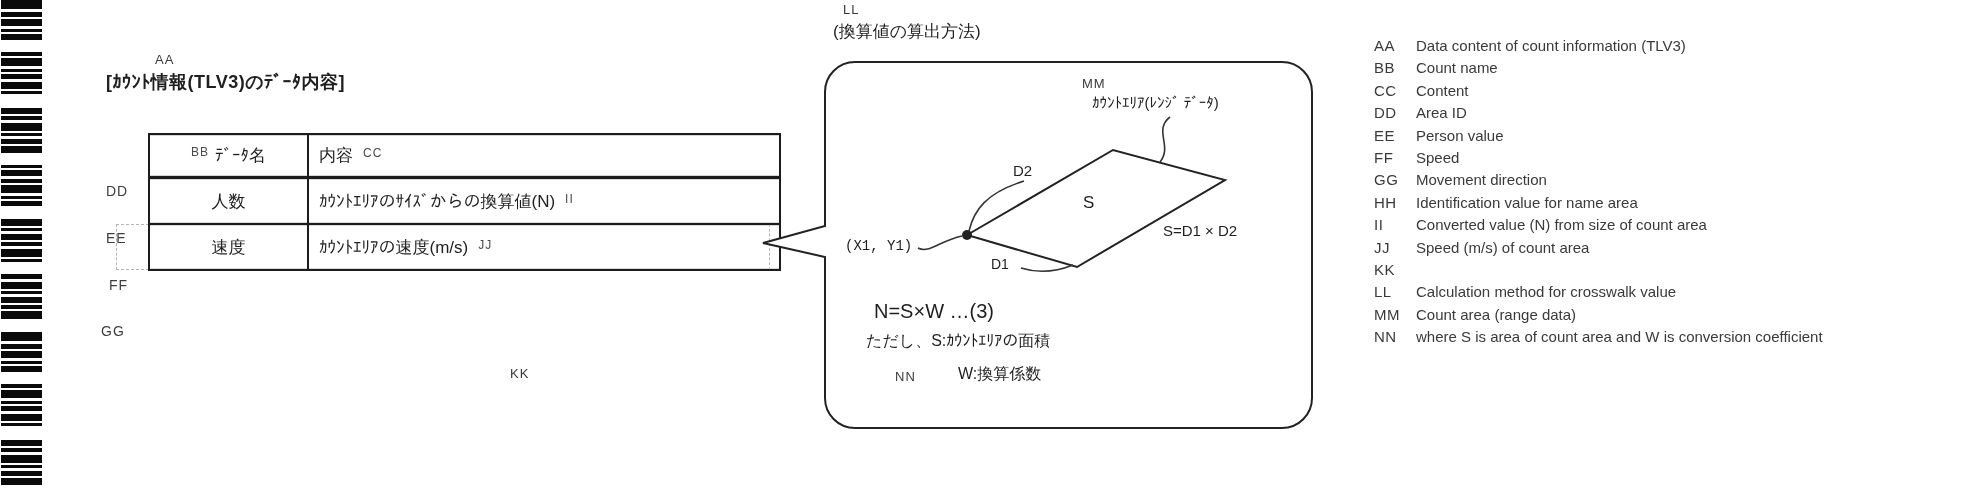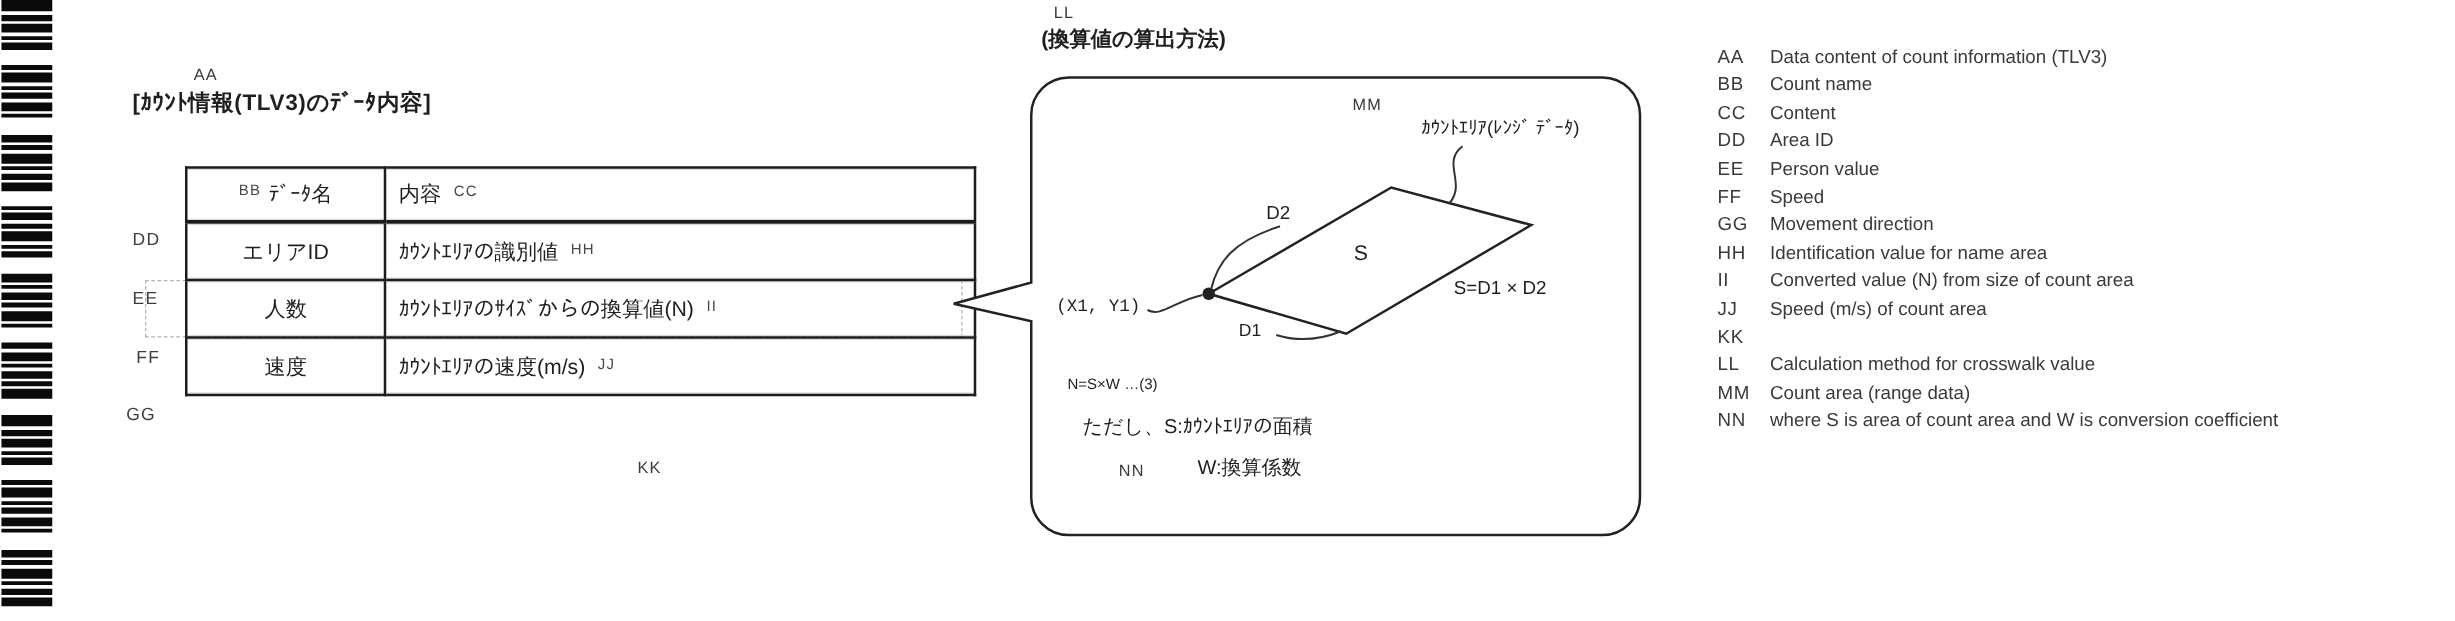--- a/index.html
+++ b/index.html
@@ -114,62 +114,56 @@
   <tbody>
       <tr class="hdr">
     <td class="name">
       <span class="cellref-pre">BB</span><span>ﾃﾞｰﾀ名</span>
     </td>
     <td class="content">
       <span>内容</span><span class="cellref">CC</span>
     </td>
   </tr>
   <tr class="row">
-    <td class="name">エリアID</td>
-    <td class="content">
-      <span>ｶｳﾝﾄｴﾘｱの識別値</span><span class="cellref">HH</span>
-    </td>
-  </tr>
-  <tr class="row">
     <td class="name">人数</td>
     <td class="content">
       <span>ｶｳﾝﾄｴﾘｱのｻｲｽﾞからの換算値(N)</span><span class="cellref">II</span>
     </td>
   </tr>
   <tr class="row">
     <td class="name">速度</td>
     <td class="content">
       <span>ｶｳﾝﾄｴﾘｱの速度(m/s)</span><span class="cellref">JJ</span>
     </td>
   </tr>
 </tbody>
   </table>
 <div class="abs ref" style="left:510px;top:366px;">KK</div>
 
 <div class="abs ref" style="left:843px;top:2px;">LL</div>
-<div class="abs" style="left:833px;top:20px;font-size:17px;font-weight:bold;">(換算値の算出方法)</div>
+<div class="abs" style="left:833px;top:20px;font-size:17px;">(換算値の算出方法)</div>
 
 <svg id="diagram-svg" class="abs" width="625" height="395" viewBox="0 0 625 395">
   <path d="M 115 12 H 542 A 30 30 0 0 1 572 42 V 348 A 30 30 0 0 1 542 378 H 115 A 30 30 0 0 1 85 348 V 207 L 23 193 L 85 176 V 42 A 30 30 0 0 1 115 12 Z" fill="#ffffff" stroke="#222222" stroke-width="2"></path>
   <polygon points="227,185 373,100 485,130 337,217" fill="none" stroke="#222222" stroke-width="2"></polygon>
   <circle cx="227" cy="185" r="5" fill="#222222"></circle>
   <path d="M 430 67 C 413 80 433 96 420 112" fill="none" stroke="#333333" stroke-width="1.6"></path>
   <path d="M 284 131 C 246 143 234 160 229 181" fill="none" stroke="#333333" stroke-width="1.6"></path>
   <path d="M 178 198 C 189 204 199 191 222 186" fill="none" stroke="#333333" stroke-width="1.6"></path>
   <path d="M 281 218 C 300 224 318 221 333 215" fill="none" stroke="#333333" stroke-width="1.6"></path>
 </svg>
 
 <div class="abs ref" style="left:1082px;top:76px;">MM</div>
-<div class="abs dlabel" style="left:1092px;top:94px;margin-left:45px;">ｶｳﾝﾄｴﾘｱ(ﾚﾝｼﾞ ﾃﾞｰﾀ)</div>
+<div class="abs dlabel" style="left:1092px;top:94px;">ｶｳﾝﾄｴﾘｱ(ﾚﾝｼﾞ ﾃﾞｰﾀ)</div>
 <div class="abs dlabel" style="left:1013px;top:162px;">D2</div>
 <div class="abs" style="left:1083px;top:193px;font-size:17px;">S</div>
 <div class="abs dlabel" style="left:1163px;top:222px;">S=D1 × D2</div>
 <div class="abs dsmall" style="left:845px;top:238px;font-family:Liberation Mono, monospace;">(X1, Y1)</div>
 <div class="abs dsmall" style="left:991px;top:256px;">D1</div>
-<div class="abs" style="left:854px;top:300px;font-size:12px;">N=S×W …(3)</div>
+<div class="abs" style="left:874px;top:300px;font-size:20px;">N=S×W …(3)</div>
 <div class="abs" style="left:866px;top:331px;font-size:16px;">ただし、S:ｶｳﾝﾄｴﾘｱの面積</div>
 <div class="abs ref" style="left:895px;top:369px;">NN</div>
 <div class="abs" style="left:958px;top:364px;font-size:16px;">W:換算係数</div>
 
 <div id="legend" class="abs">
   <div class="legend-item">
       <span class="code">AA</span>
       <span>Data content of count information (TLV3)</span>
     </div>
   <div class="legend-item">

